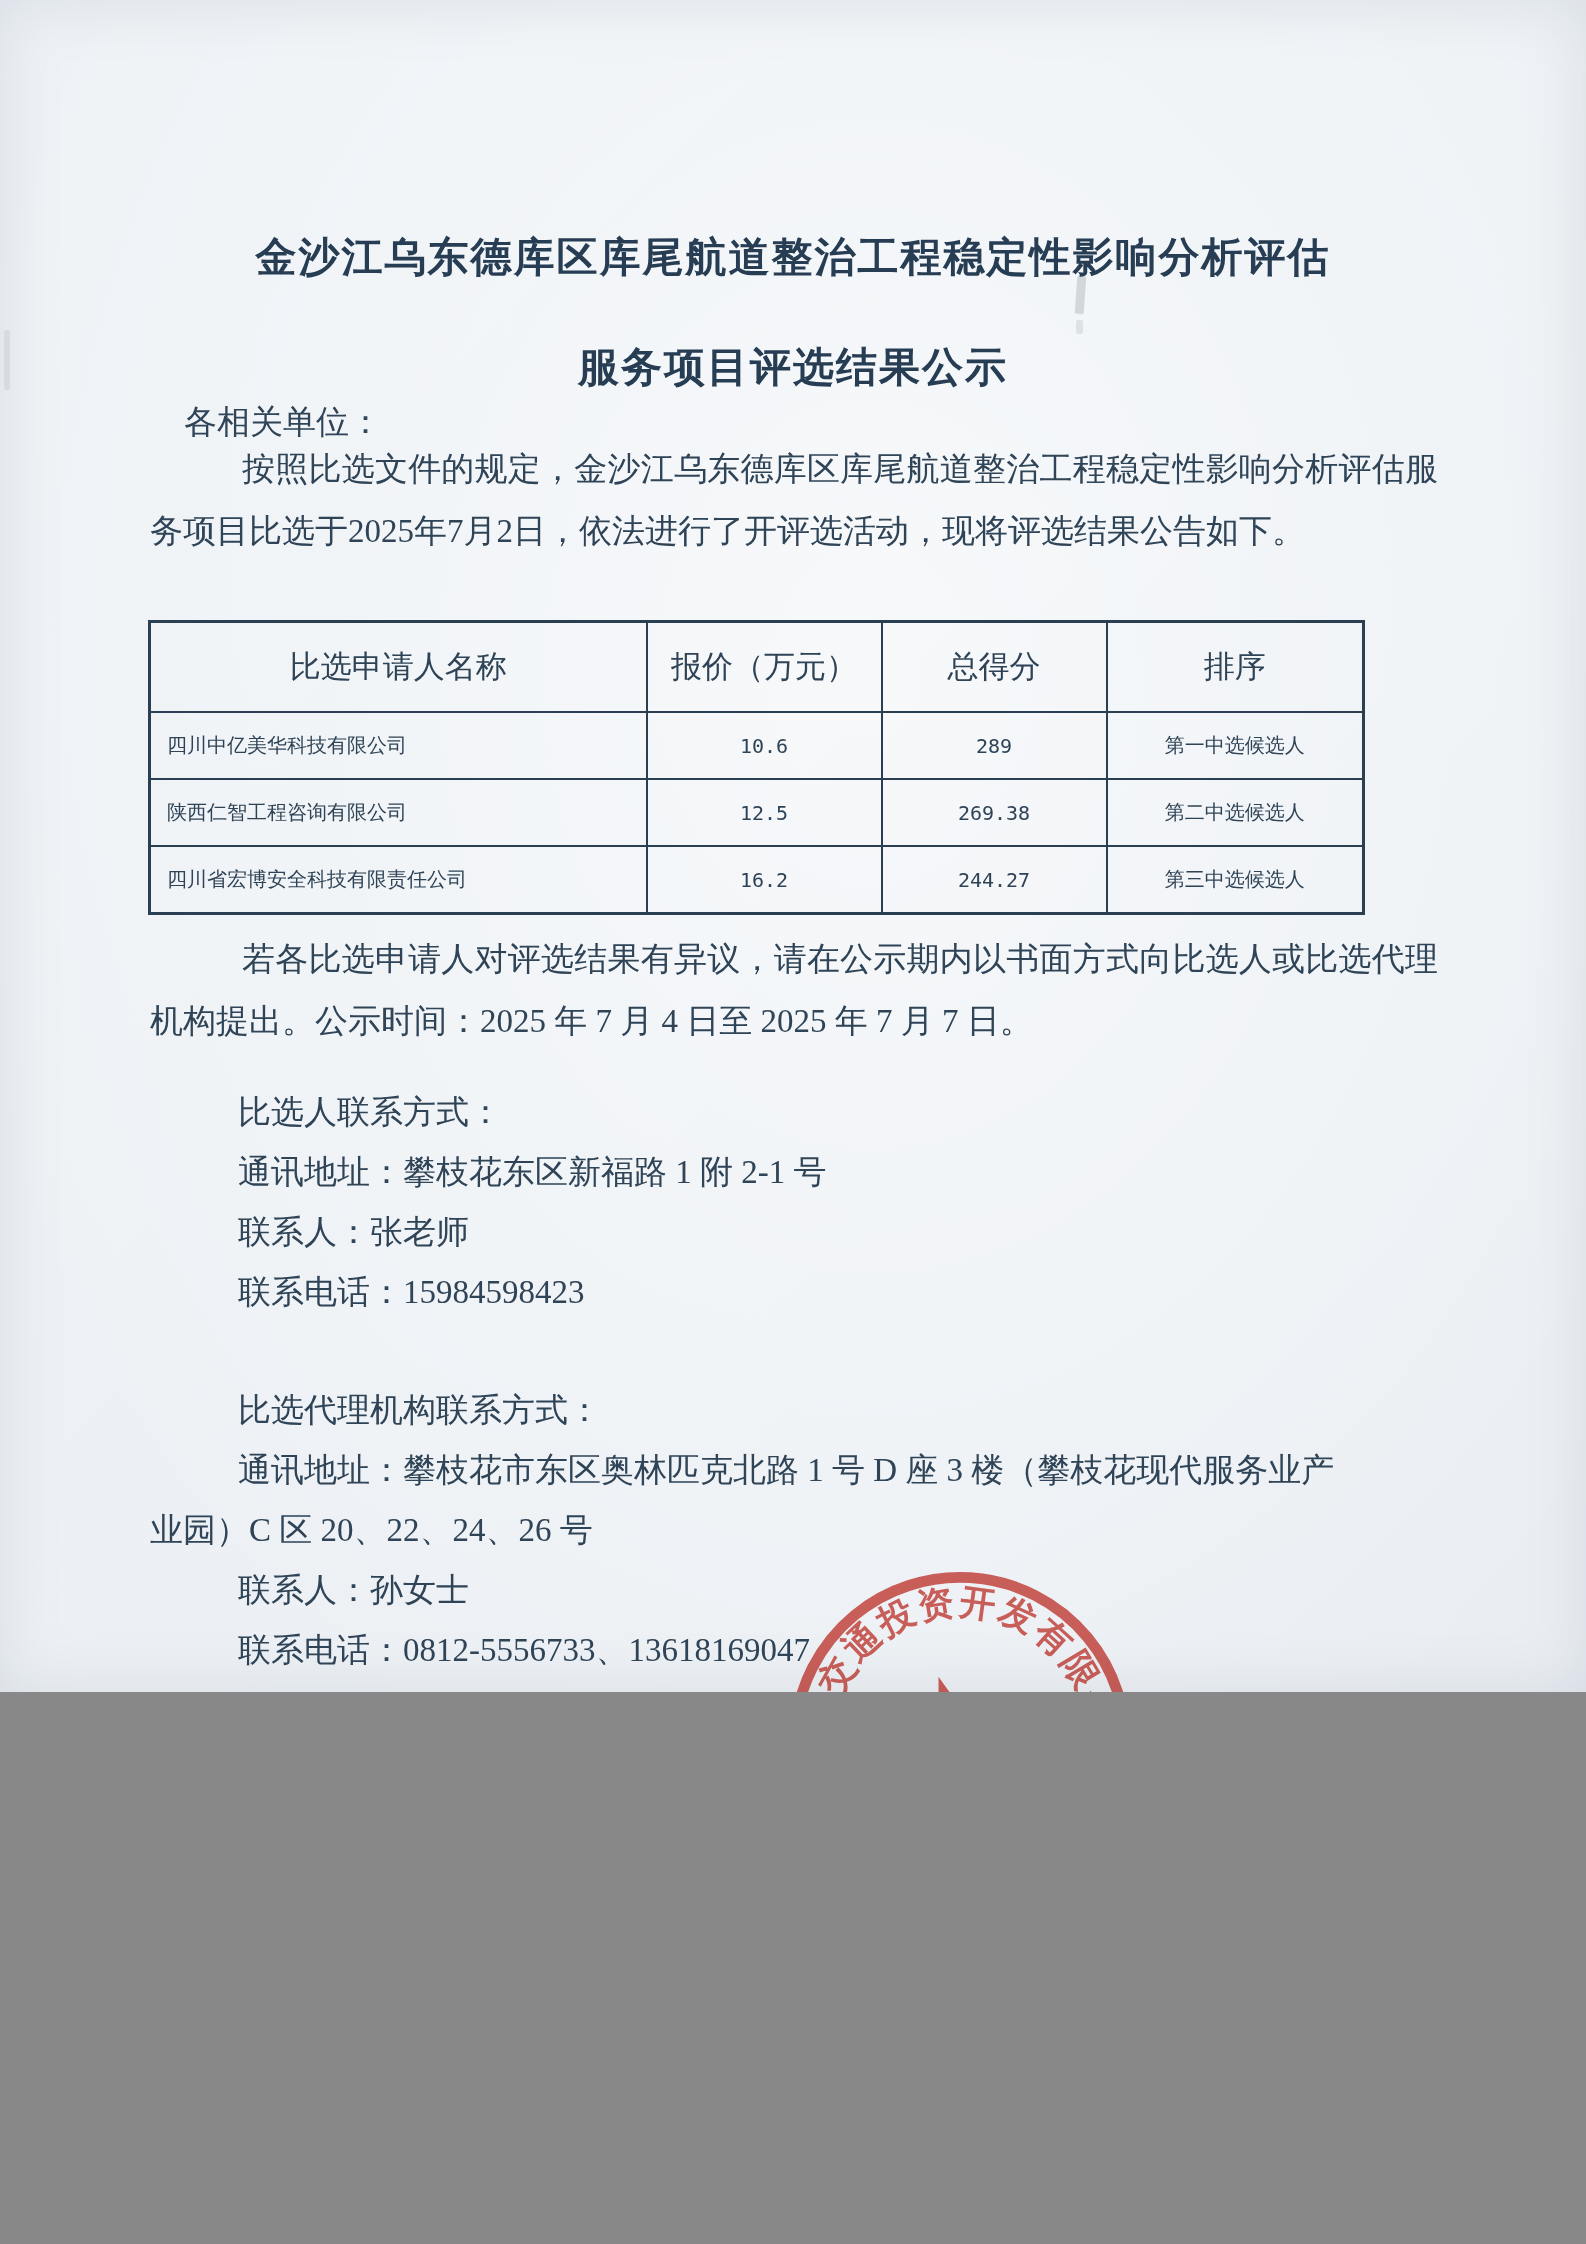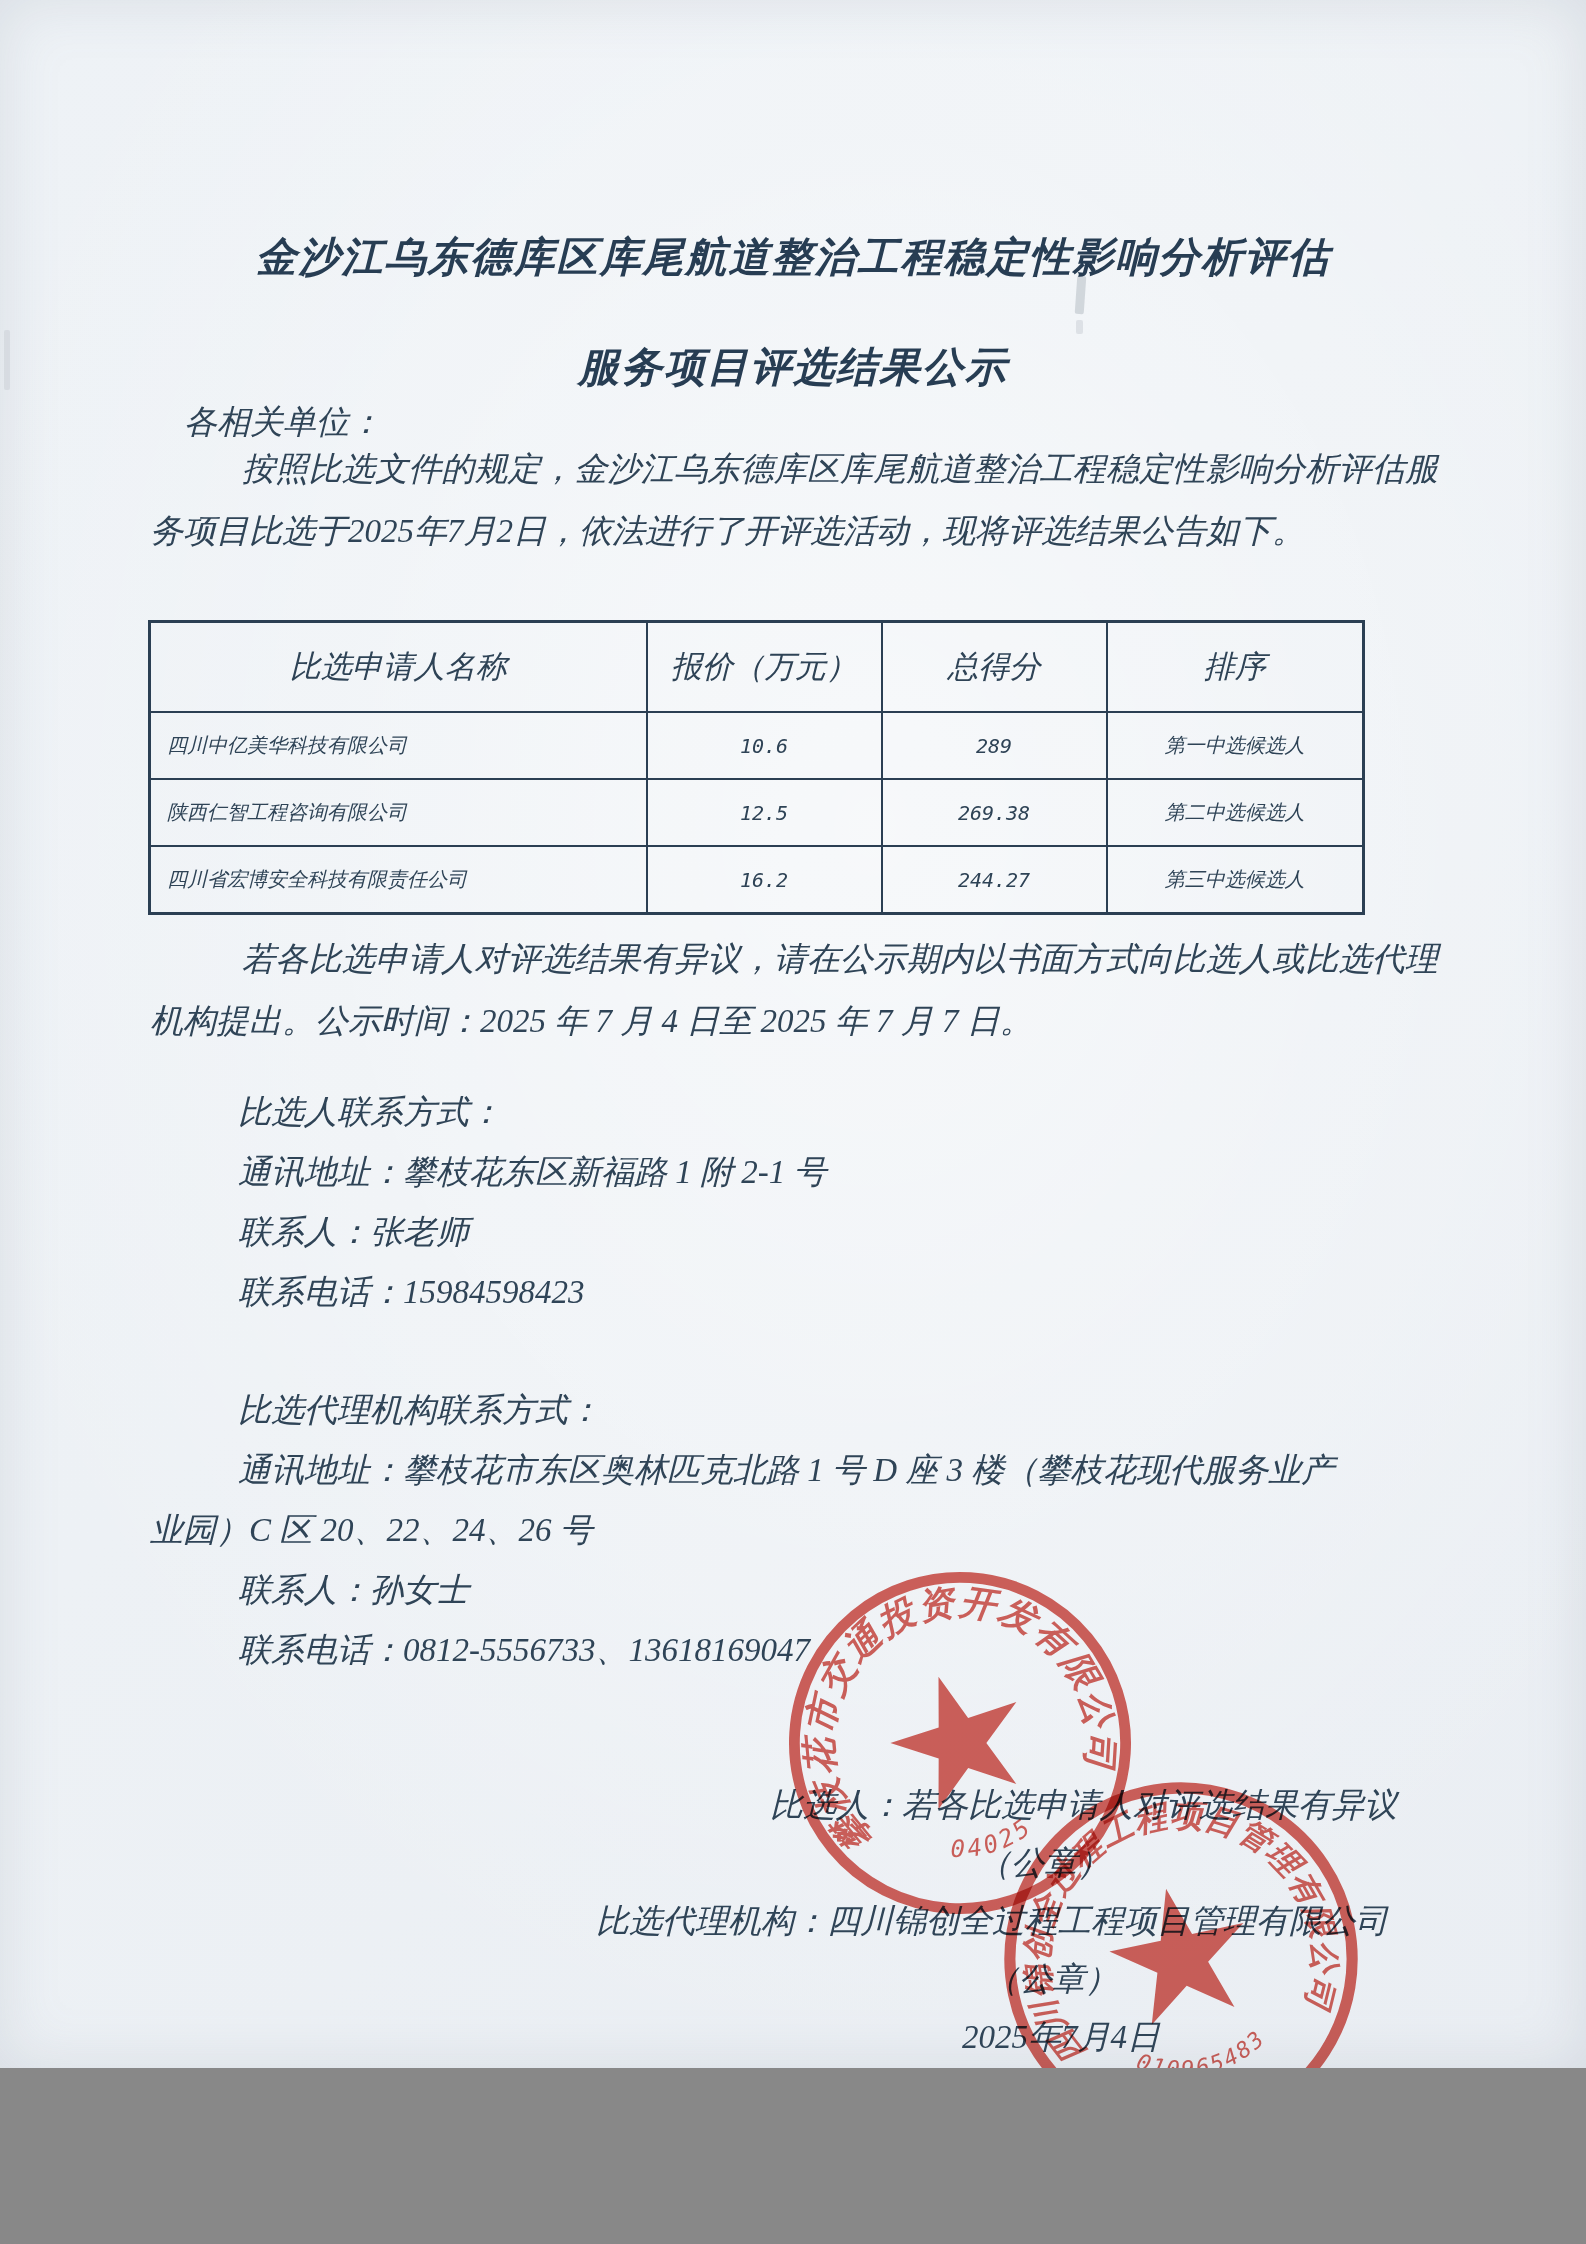--- a/index.html
+++ b/index.html
@@ -1,27 +1,26 @@
 <!DOCTYPE html>
 <html><head>
 <meta charset="utf-8">
 <style>
   html,body{margin:0;padding:0;background:#888;}
   .page{
     position:relative;
-    width:1586px;height:2068px;
+    width:1586px;height:1692px;
     margin:0 auto;
     background:
       radial-gradient(ellipse 1400px 1800px at 55% 40%, rgba(255,255,255,.55), rgba(255,255,255,0) 70%),
       linear-gradient(135deg,#eef2f6 0%, #edf1f5 45%, #eaeef3 100%);
     box-shadow: inset 0 0 60px rgba(120,135,150,.18);
     overflow:hidden;
     font-family:"Liberation Serif","DejaVu Serif",serif;
     color:#2f4457;
-    font-style:italic;
   }
   .doc-title{
     position:absolute;left:0;width:1586px;text-align:center;
     font-family:"DejaVu Sans","Liberation Sans",sans-serif;
     font-weight:bold;font-size:41px;letter-spacing:2px;color:#273d53;
   }
   .line{
     position:absolute;font-size:33px;white-space:nowrap;color:#2f4457;
   }
   .para{

